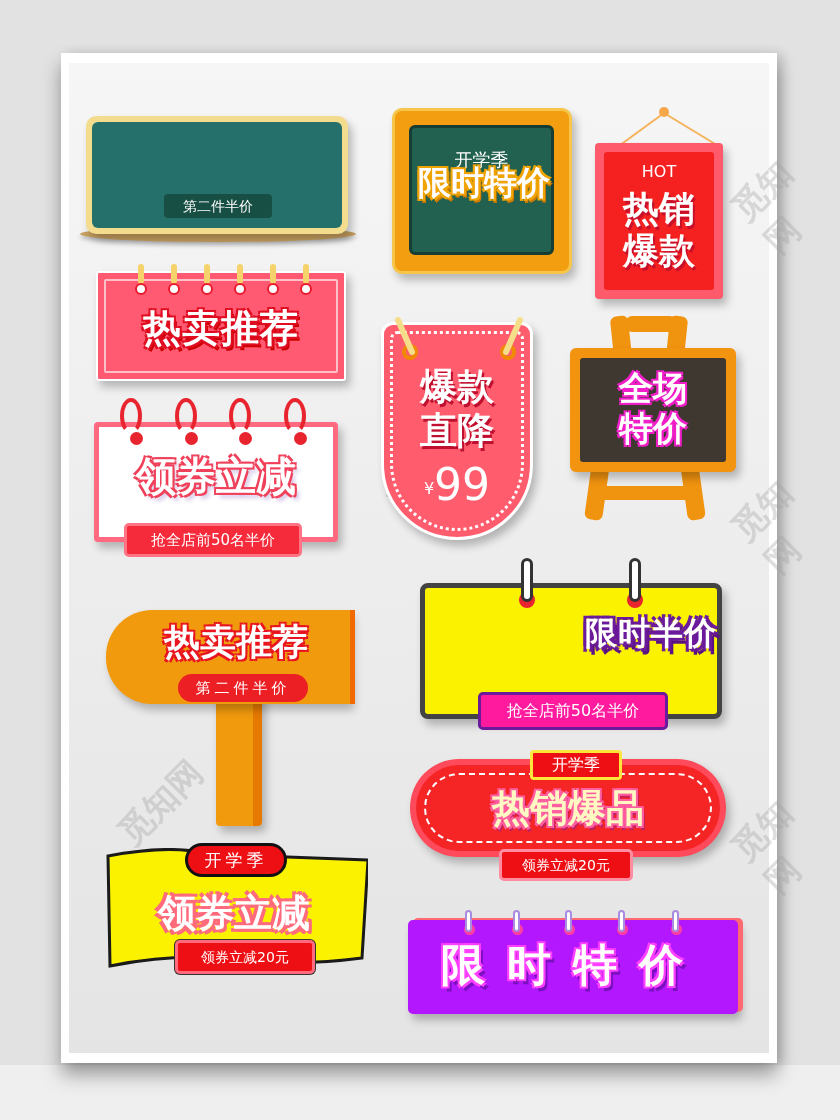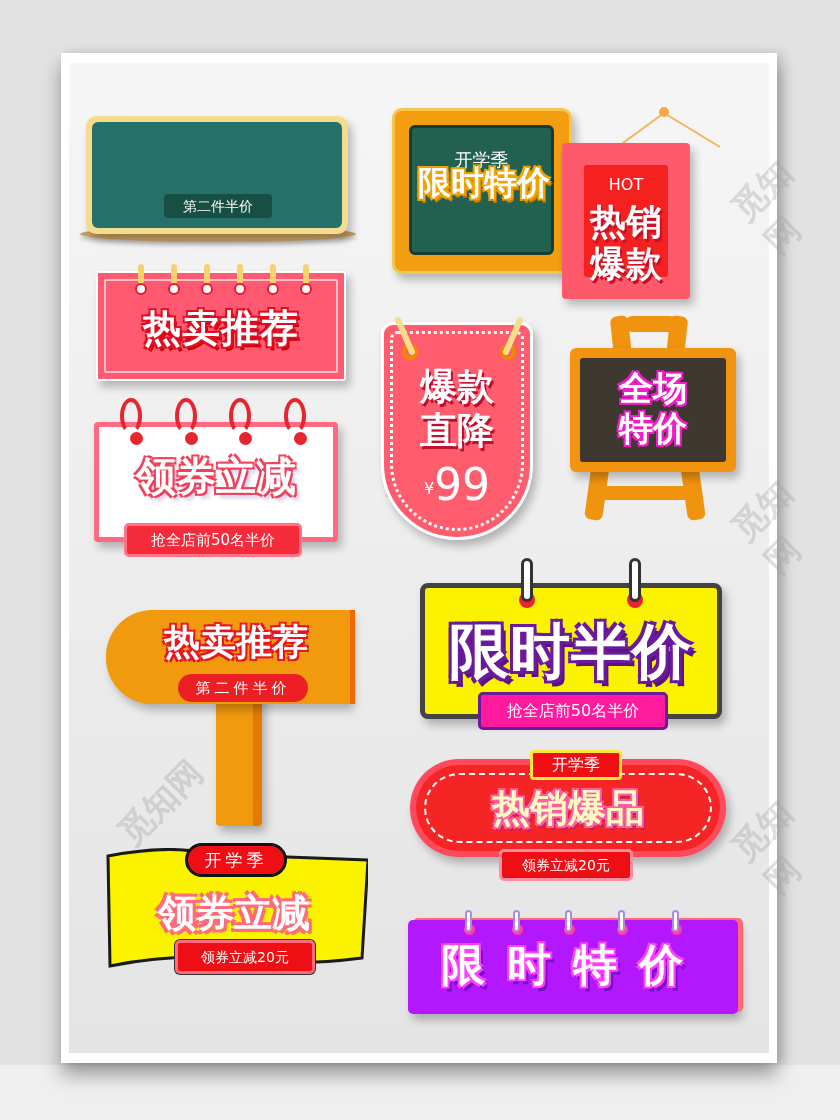--- a/index.html
+++ b/index.html
@@ -34,21 +34,21 @@
 
   
   .s2 { left: 392px; top: 108px; width: 180px; height: 166px; background: #f29e10; border-radius: 10px; border: 3px solid #f5c64a; }
   .s2-board { position:absolute; left:14px; top:14px; width:145px; height:130px; background:#22604f; border-radius:6px; border:3px solid #163d33; }
   .s2-top { position:absolute; left:0; right:0; top:20px; text-align:center; color:#fff; font-size:18px; }
   .s2-title { position:absolute; left:-20px; right:-24px; top:50px; text-align:center; color:#fff; font-size:33px; font-weight:bold; text-shadow: 0 0 0 #f08a00, 2px 2px 0 #f0a400, -2px -2px 0 #f0a400, 2px -2px 0 #f0a400, -2px 2px 0 #f0a400, 3px 4px 0 #d07a00; }
   .s2-sub { position:absolute; left:14px; top:120px; width:145px; height:30px; background:#237563; color:#fff; font-size:19px; text-align:center; line-height:30px; border-radius:3px; }
 
   
   .s3-string { left: 608px; top: 105px; width: 145px; height: 50px; }
-  .s3 { left: 562px; top: 143px; width: 128px; height: 156px; background: #ff5a6b; border-radius: 4px; padding: 22px; }
+  .s3 { left: 595px; top: 143px; width: 128px; height: 156px; background: #ff5a6b; border-radius: 4px; padding: 9px; }
   .s3-inner { width:100%; height:100%; background:#f52121; border-radius:3px; position:relative; }
   .s3-hot { position:absolute; left:0; right:0; top:10px; text-align:center; color:#fff; font-size:16px; }
   .s3-title { position:absolute; left:0; right:0; top:36px; text-align:center; color:#fff; font-size:36px; font-weight:bold; line-height:42px; text-shadow: 2px 3px 0 #c9102a; }
 
   
   .s4 { left: 96px; top: 271px; width: 250px; height: 110px; background: #ff5a72; border-radius: 3px; border: 2px solid #fff; padding: 6px; }
   .s4-inner { width:100%; height:100%; border:2px solid #ffc0c8; border-radius:2px; position:relative; }
   .s4-title { position:absolute; left:0; right:0; top:22px; text-align:center; color:#fff; font-size:38px; font-weight:bold; letter-spacing:1px; text-shadow: 2px 2px 0 #e00d20, -2px -2px 0 #e00d20, 2px -2px 0 #e00d20, -2px 2px 0 #e00d20, 3px 4px 0 #c00; }
   .ring-y { position:absolute; width:6px; height:20px; background:#f5d36a; border-radius:3px; }
   .ring-yb { position:absolute; width:12px; height:12px; border-radius:50%; background:#fff; border:2px solid #e91a2d; }
@@ -74,21 +74,21 @@
   .s7-title { position:absolute; left:0; right:0; top:10px; text-align:center; color:#fff; font-size:34px; font-weight:bold; line-height:40px; text-shadow: 2px 2px 0 #f01ec8, -2px -2px 0 #f01ec8, 2px -2px 0 #f01ec8, -2px 2px 0 #f01ec8; }
 
   
   .s8-post { left: 216px; top: 690px; width: 46px; height: 136px; background: linear-gradient(90deg,#f29a0e 80%, #e67a00 80%); border-radius: 0 0 4px 4px; }
   .s8 { left: 106px; top: 610px; width: 244px; height: 94px; background: #f29a0e; border-radius: 46px 0 0 46px; box-shadow: 5px 0 0 #f06a00, 4px 6px 8px rgba(0,0,0,0.25); }
   .s8-title { position:absolute; left:16px; right:0; top:8px; text-align:center; color:#fff; font-size:36px; font-weight:bold; text-shadow: 2px 2px 0 #e81520, -2px -2px 0 #e81520, 2px -2px 0 #e81520, -2px 2px 0 #e81520; }
   .s8-sub { position:absolute; left:72px; top:64px; width:130px; height:28px; background:#ec1f24; border-radius:14px; color:#fff; font-size:15px; text-align:center; line-height:28px; letter-spacing:4px; }
 
   
   .s9 { left: 420px; top: 583px; width: 302px; height: 136px; background: #fbf200; border: 5px solid #434343; border-radius: 8px; }
-  .s9-title { position:absolute; left:0; right:0; top:24px; text-align:center; color:#fff; font-size:60px; font-weight:bold; letter-spacing:1px; text-shadow: 3px 3px 0 #6a1a9a, -3px -3px 0 #6a1a9a, 3px -3px 0 #6a1a9a, -3px 3px 0 #6a1a9a, 5px 6px 0 #5a1282; }
+  .s9-title { position:absolute; left:0; right:0; top:24px; text-align:right; color:#fff; font-size:32px; font-weight:bold; letter-spacing:1px; text-shadow: 3px 3px 0 #6a1a9a, -3px -3px 0 #6a1a9a, 3px -3px 0 #6a1a9a, -3px 3px 0 #6a1a9a, 5px 6px 0 #5a1282; }
   .s9-sub { left: 478px; top: 692px; width: 190px; height: 38px; background: #ff1a9e; border: 3px solid #6a1a9a; border-radius: 5px; color:#fff; font-size:16px; text-align:center; line-height:32px; }
   .ring-w { position:absolute; width:12px; height:44px; background:#fff; border:3px solid #333; border-radius:6px; }
   .ring-wd { position:absolute; width:16px; height:16px; background:#e8242f; border-radius:50%; }
 
   
   .s10 { left: 410px; top: 759px; width: 316px; height: 98px; background: #ff4a5c; border-radius: 49px; padding: 6px; }
   .s10-in { width:100%; height:100%; background: #f52525; border-radius: 44px; position:relative; }
   .s10-dash { position:absolute; left:8px; top:8px; right:8px; bottom:8px; border:2px dashed #fff; border-radius: 38px; }
   .s10-title { position:absolute; left:0; right:0; top:18px; text-align:center; color:#fef9c3; font-size:38px; font-weight:bold; text-shadow: 2px 2px 0 #ff5ea0, -2px -2px 0 #ff5ea0, 2px -2px 0 #ff5ea0, -2px 2px 0 #ff5ea0, 3px 4px 0 #c02060; }
   .s10-top { left: 530px; top: 750px; width: 92px; height: 30px; background:#ee0f15; border:3px solid #fbe73a; border-radius:4px; color:#fff; font-size:16px; text-align:center; line-height:24px; }

